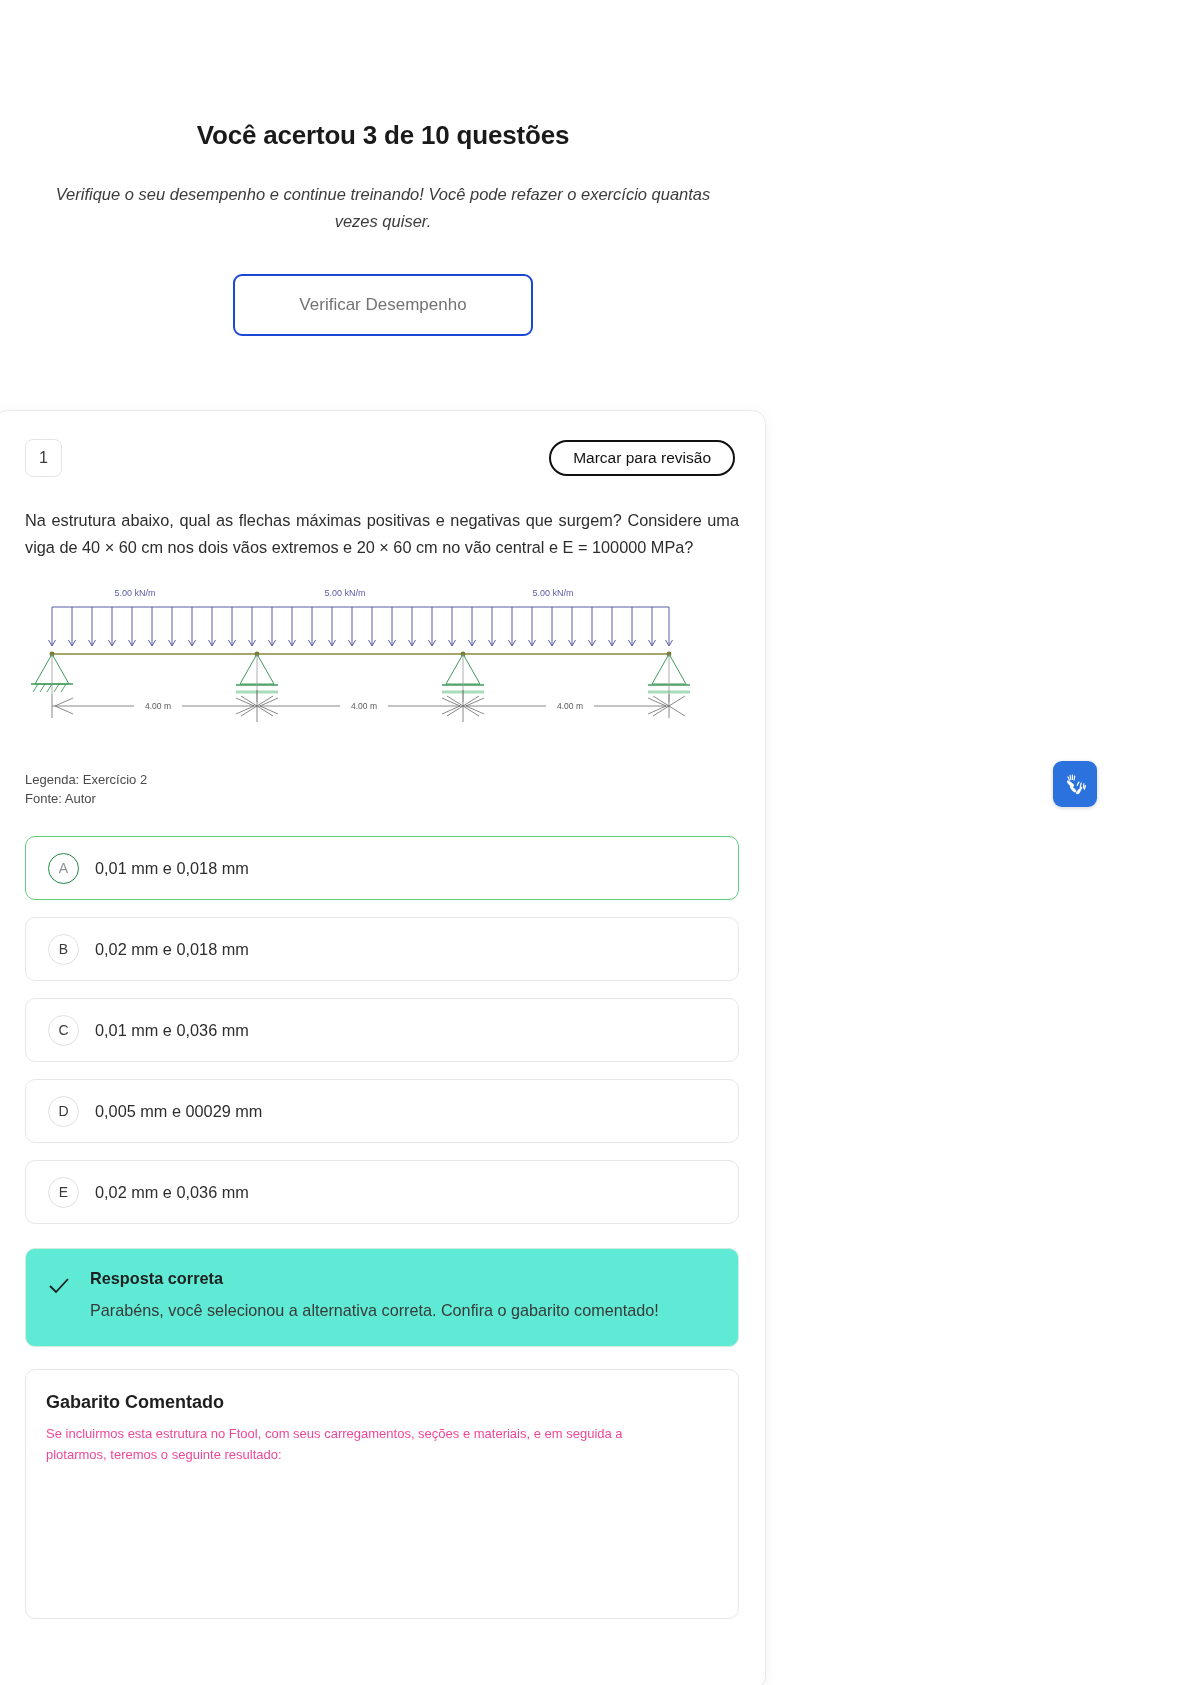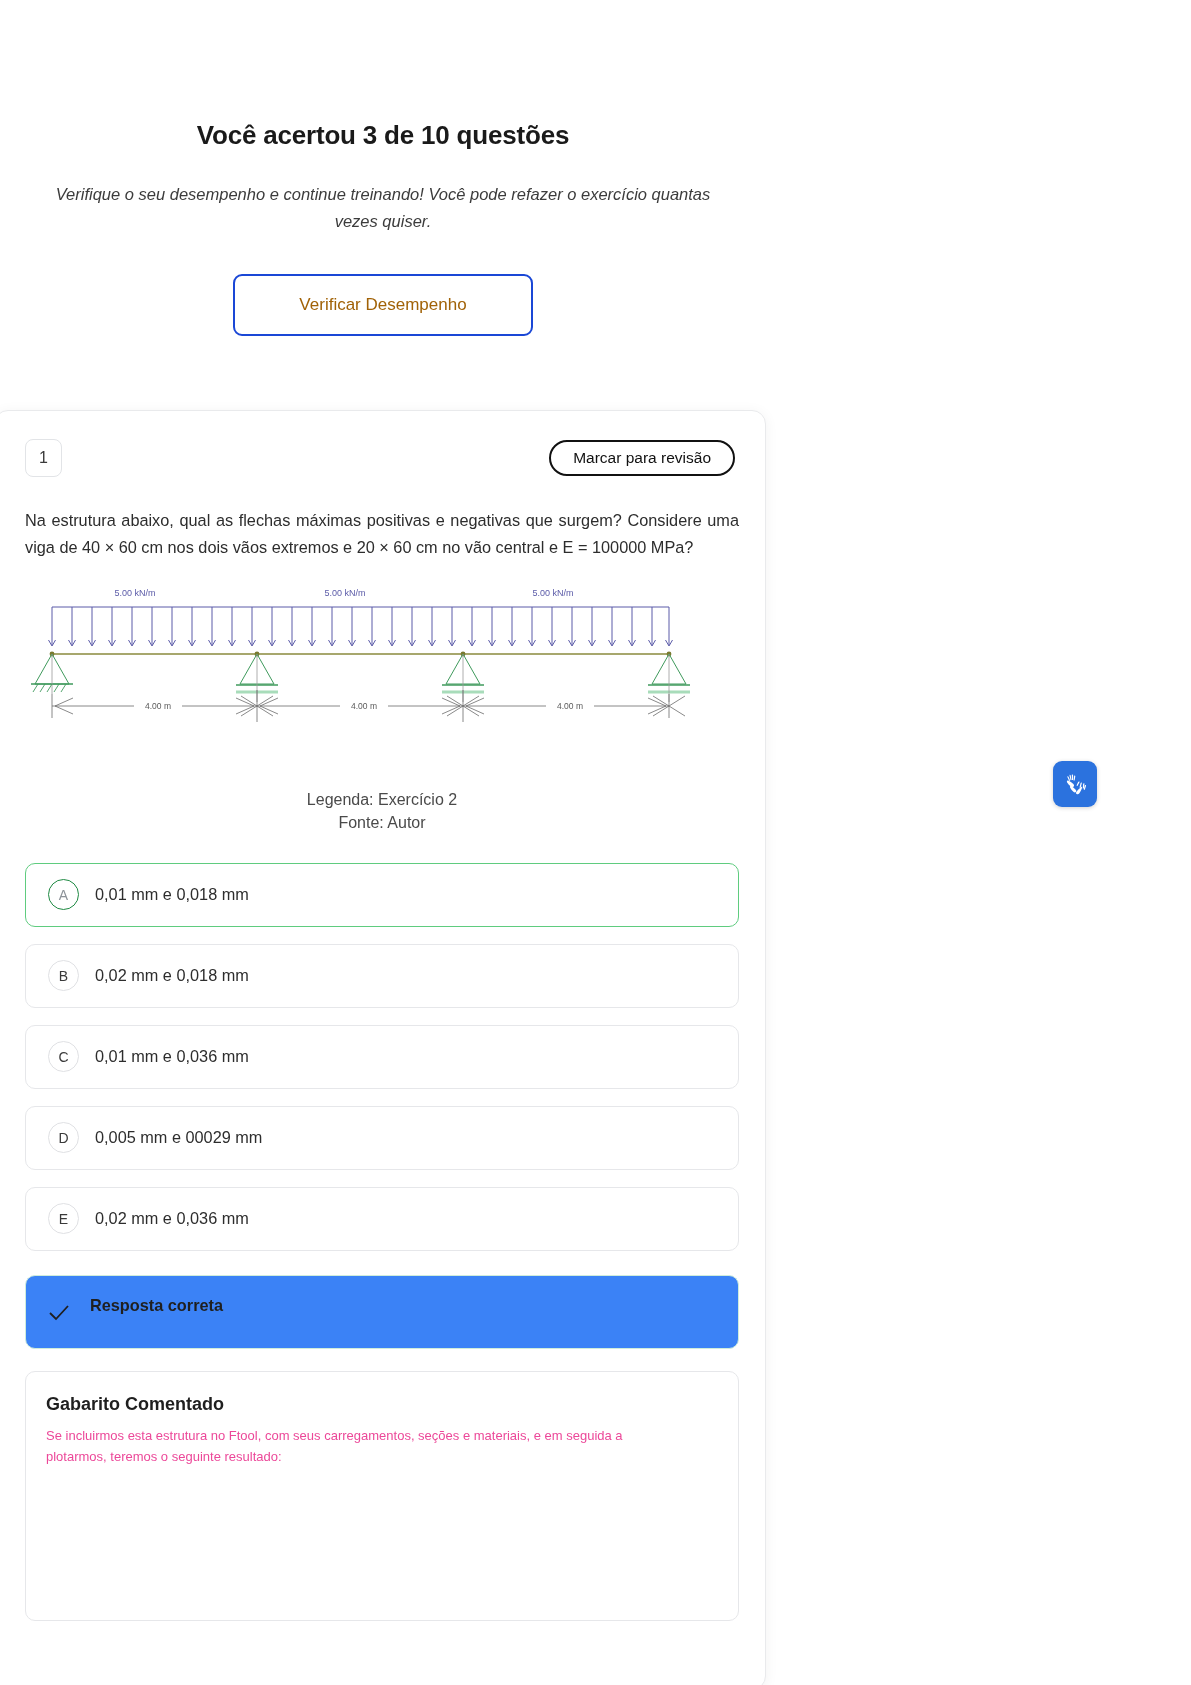--- a/index.html
+++ b/index.html
@@ -44,21 +44,21 @@
     margin-top: 40px;
     display: flex;
     justify-content: center;
   }
   .perf-btn {
     width: 300px;
     height: 62px;
     border: 2px solid #1a47d6;
     border-radius: 9px;
     background: #ffffff;
-    color: #a16207;
+    color: #737373;
     font-size: 17px;
     font-family: "Liberation Sans", sans-serif;
     cursor: pointer;
     display: flex;
     align-items: center;
     justify-content: center;
   }
 
   
   .q-card {
@@ -111,25 +111,24 @@
     line-height: 1.64;
     color: #2d2d2d;
     text-align: justify;
     width: 714px;
     margin-bottom: 22px;
   }
 
   
   .figure-block { width: 714px; }
   .figure-caption {
-    text-align: center;
-    font-size: 16px;
+    font-size: 13px;
     color: #4a4a4a;
     line-height: 1.42;
-    margin-top: 18px;
+    margin-top: 0;
   }
 
   
   .options { margin-top: 28px; display: flex; flex-direction: column; gap: 17px; }
   .option {
     display: flex;
     align-items: center;
     gap: 16px;
     height: 64px;
     padding: 0 22px;
@@ -158,21 +157,21 @@
     border: 1.4px solid #1f8a43;
     color: #8d9399;
   }
   .opt-text { font-size: 16.3px; color: #2d2d2d; }
 
   
   .feedback {
     margin-top: 24px;
     border: 1px solid #cfeddb;
     border-radius: 10px;
-    background: #3b82f6;
+    background: #5eead4;
     padding: 20px 22px 22px 20px;
     display: flex;
     gap: 18px;
   }
   .check-mark {
     flex: 0 0 auto;
     width: 26px;
     height: 26px;
     margin-top: 4px;
     display: flex;
@@ -433,20 +432,21 @@
     </div>
 
     <div class="feedback">
       <span class="check-mark">
         <svg width="22" height="18" viewBox="0 0 22 18">
           <polyline points="2,9 8,15 20,2" fill="none" stroke="#1f1f1f" stroke-width="1.8"></polyline>
         </svg>
       </span>
       <div>
         <div class="fb-title">Resposta correta</div>
+        <div class="fb-text">Parabéns, você selecionou a alternativa correta. Confira o gabarito comentado!</div>
       </div>
     </div>
 
     <div class="gabarito">
       <div class="gb-title">Gabarito Comentado</div>
       <div class="gb-text">Se incluirmos esta estrutura no Ftool, com seus carregamentos, seções e materiais, e em seguida a plotarmos, teremos o seguinte resultado:</div>
     </div>
 
   </div>
 

